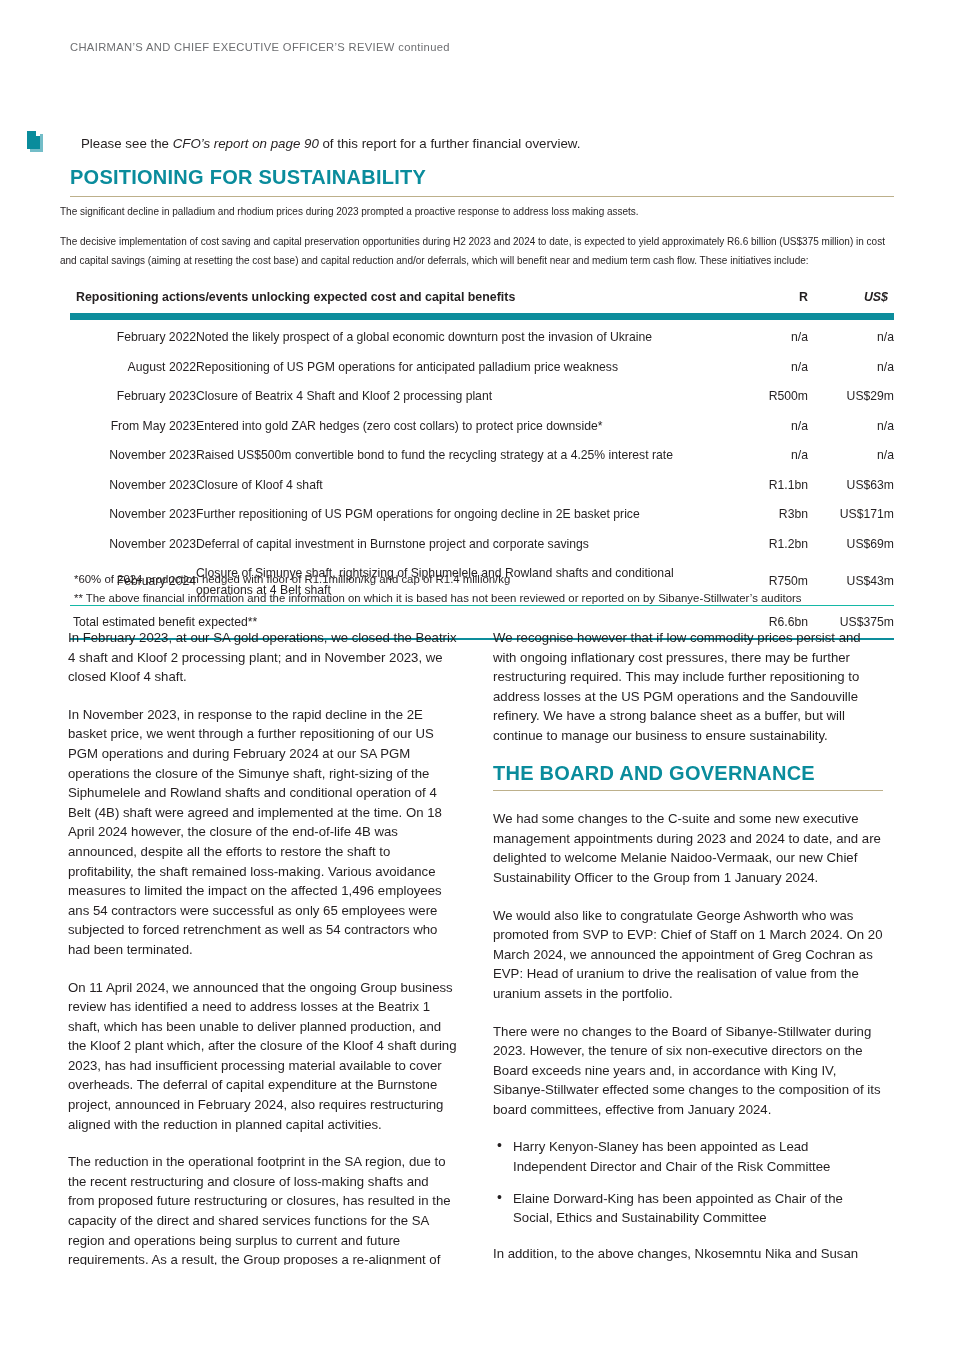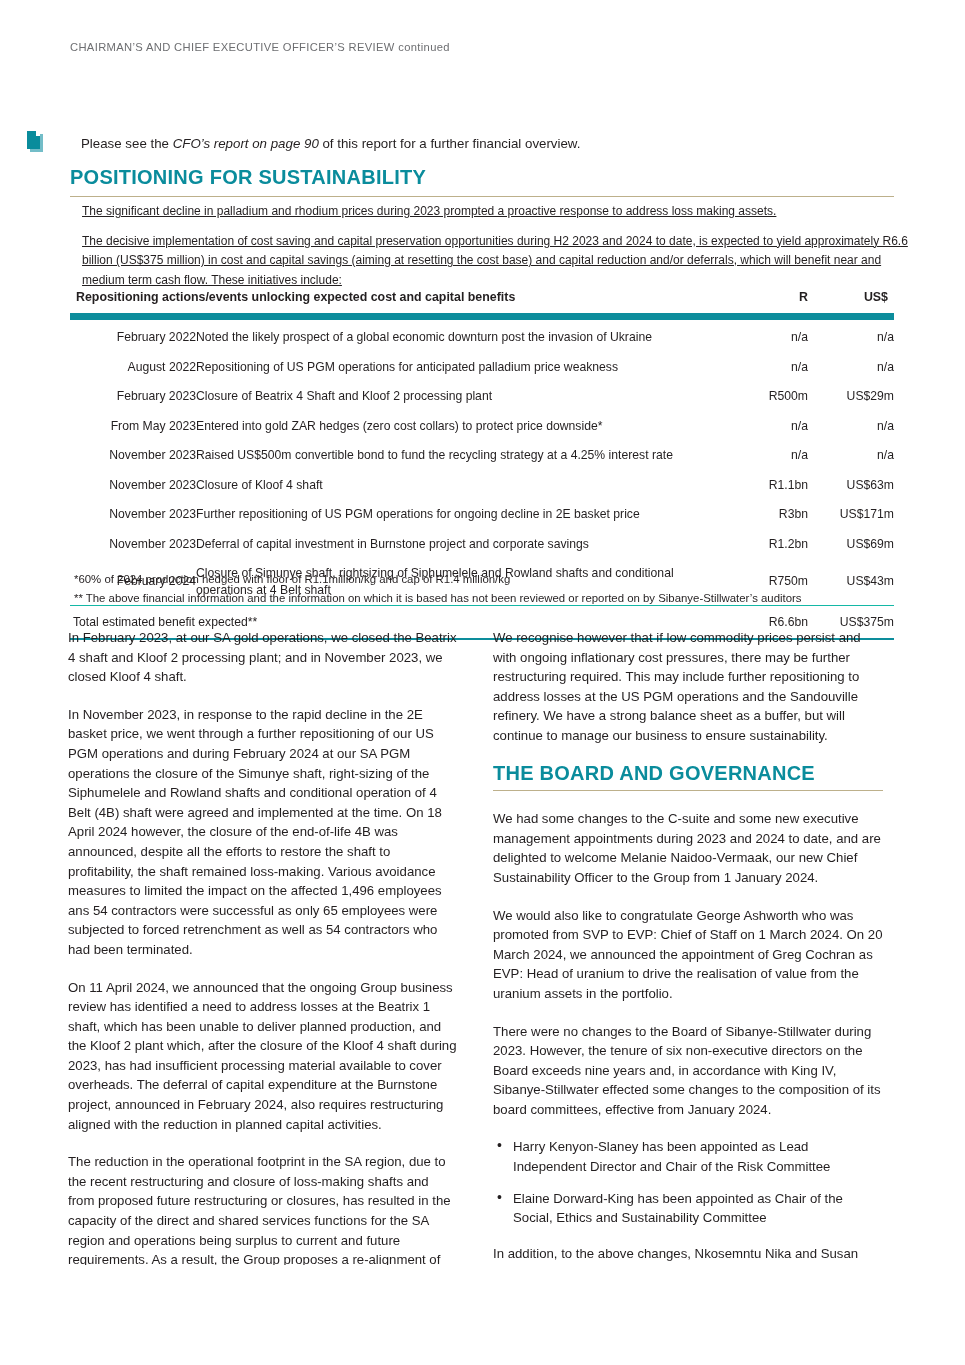--- a/index.html
+++ b/index.html
@@ -97,26 +97,25 @@
   #heading-positioning-wrap {
     position: absolute;
     left: 70px;
     top: 166px;
     width: 824px;
   }
 
   
   .intro {
     position: absolute;
-    left: 82px;
+    left: 60px;
     top: 202px;
     width: 830px;
-    font-size: 12px;
+    font-size: 10px;
     line-height: 19.5px;
-    text-decoration: underline;
   }
   .intro p { margin: 0 0 10px 0; }
 
   
   .table-wrap {
     position: absolute;
     left: 70px;
     top: 288px;
     width: 824px;
     font-size: 12.2px;
@@ -127,21 +126,21 @@
   }
   table.repo th {
     font-weight: bold;
     font-size: 12.4px;
     padding: 2px 0 9px 0;
     vertical-align: bottom;
     border-bottom: 7px solid #0d8d9c;
   }
   table.repo th.c-title { text-align: left; padding-left: 6px; }
   table.repo th.c-r { text-align: right; width: 78px; }
-  table.repo th.c-us { text-align: right; width: 80px; padding-right: 6px; }
+  table.repo th.c-us { text-align: right; width: 80px; padding-right: 6px; font-style: italic; }
 
   table.repo td {
     padding: 6.5px 0;
     vertical-align: middle;
     line-height: 16.5px;
   }
   table.repo tbody tr:first-child td { padding-top: 9px; }
   td.c-date {
     text-align: right;
     width: 126px;

